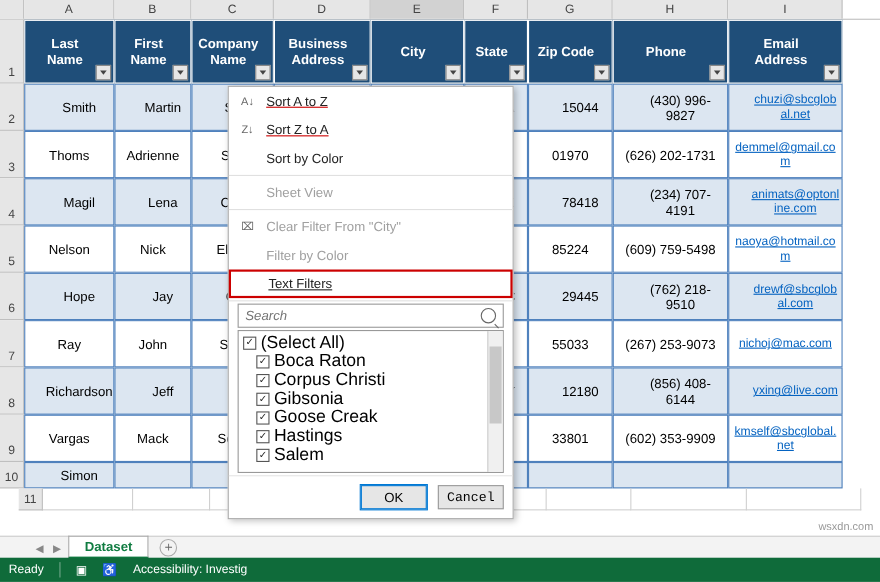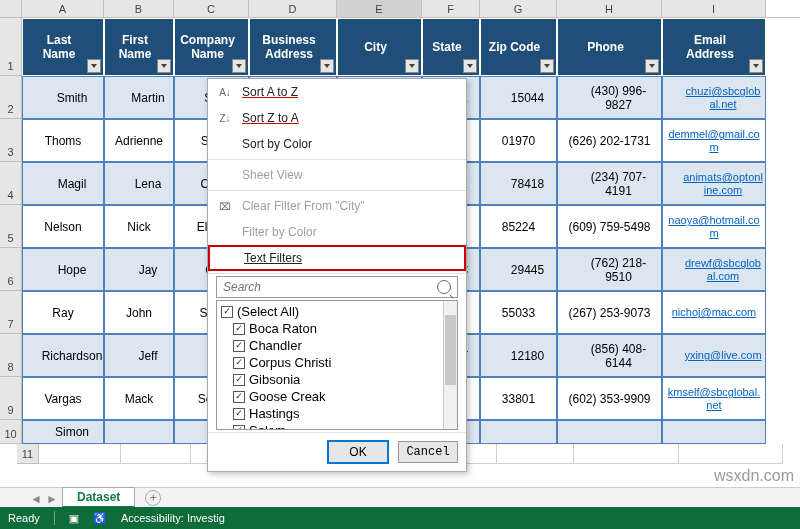--- a/index.html
+++ b/index.html
@@ -41,21 +41,21 @@
 .popup .mi .ico { width:18px; height:18px; display:flex; align-items:center; justify-content:center; font-size:10px; color:#666; }
 .popup .sep { height:1px; background:#e0e0e0; margin:2px 0; }
 .popup .redbox { border:2px solid #cc0000; }
 .popup .redunder { text-decoration: underline; text-decoration-color:#cc0000; }
 .popup .und { text-decoration: underline; }
 .popup .srch { margin:2px 8px; height:22px; border:1px solid #999; display:flex; align-items:center; padding:0 6px; position:relative; }
 .popup .srch input { border:none; outline:none; flex:1; font-size:12px; font-style:italic; color:#777; background:transparent; }
 .popup .srch .mag { width:14px; height:14px; border:1px solid #666; border-radius:50%; position:relative; }
 .popup .srch .mag::after { content:""; position:absolute; right:-4px; bottom:-4px; width:5px; height:1px; background:#666; transform:rotate(45deg);}
 .popup .lst { margin:2px 8px; border:1px solid #999; height:130px; overflow:hidden; position:relative; padding:2px 2px 2px 4px; }
-.popup .lst .itm { display:flex; align-items:center; gap:4px; font-size:13px; height:17px; padding-left:12px;text-align:right;}
+.popup .lst .itm { display:flex; align-items:center; gap:4px; font-size:16px; height:17px; padding-left:12px;text-align:right;}
 .popup .lst .itm.first { padding-left:0; }
 .popup .lst .cb { width:12px; height:12px; border:1px solid #555; display:flex; align-items:center; justify-content:center; font-size:10px; line-height:1; }
 .popup .lst .cb.chk::after { content:"✓"; font-size:9px; color:#222; }
 .popup .lst .sb { position:absolute; right:0; top:0; bottom:0; width:14px; background:#f0f0f0; border-left:1px solid #ccc;}
 .popup .lst .sb .th1 { position:absolute; left:1px; right:1px; top:14px; height:70px; background:#c8c8c8; }
 .popup .btns { display:flex; justify-content:flex-end; gap:10px; padding:8px; border-top:1px solid #e5e5e5; }
 .popup .btns button { width:60px; height:22px; font-size:12px; }
 .popup .btns .ok { background:#e6e6e6; border:1px solid #0078d4; outline:1px solid #0078d4; }
 .popup .btns .cx { background:#e6e6e6; border:1px solid #999;font-family:Liberation Mono, monospace; }
 
@@ -63,21 +63,21 @@
 .tabs { position:absolute; left:0; right:0; bottom:22px; height:20px; background:#f3f3f3; border-top:1px solid #ccc; display:flex; align-items:center; padding-left:30px; gap:4px;}
 .tabs .nav { width:12px; height:12px; color:#888; }
 .tabs .tab { padding:2px 14px; background:#fff; border:1px solid #aaa; border-bottom:2px solid #107c41; font-weight:bold; font-size:12px; color:#107c41;}
 .tabs .add { width:16px; height:16px; border:1px solid #aaa; border-radius:50%; display:flex; align-items:center; justify-content:center; font-size:12px; color:#666; margin-left:6px; }
 
 
 .status { position:absolute; left:0; right:0; bottom:0; height:22px; background:#0f6b3a; color:#fff; display:flex; align-items:center; padding:0 8px; gap:14px; font-size:11px;}
 .status .div { width:1px; height:14px; background:rgba(255,255,255,0.4); }
 
 
-.wm { position:absolute; right:6px; bottom:44px; font-size:16px; color:#999; z-index:2;}
+.wm { position:absolute; right:6px; bottom:44px; font-size:10px; color:#999; z-index:2;}
 </style>
 </head>
 <body>
 
 <div class="colhdr">
  <div class="rowh"></div>
  <div class="ch wA">A</div>
  <div class="ch wB">B</div>
  <div class="ch wC">C</div>
  <div class="ch wD">D</div>
@@ -292,24 +292,20 @@
    <div class="itm first">
         <span class="cb chk"></span>
         <span>(Select All)</span>
       </div>
    <div class="itm">
         <span class="cb chk"></span>
         <span>Boca Raton</span>
       </div>
    <div class="itm">
         <span class="cb chk"></span>
-        <span>Chandler</span>
-      </div>
-   <div class="itm">
-        <span class="cb chk"></span>
         <span>Corpus Christi</span>
       </div>
    <div class="itm">
         <span class="cb chk"></span>
         <span>Gibsonia</span>
       </div>
    <div class="itm">
         <span class="cb chk"></span>
         <span>Goose Creak</span>
       </div>

